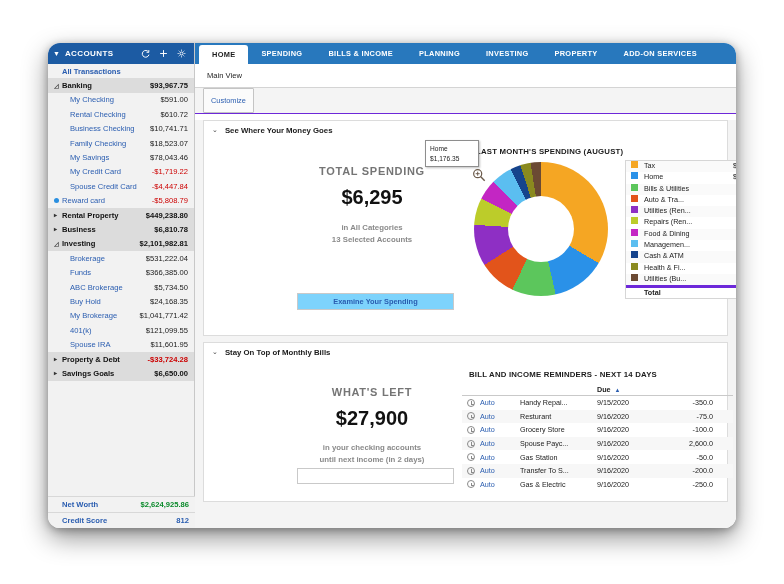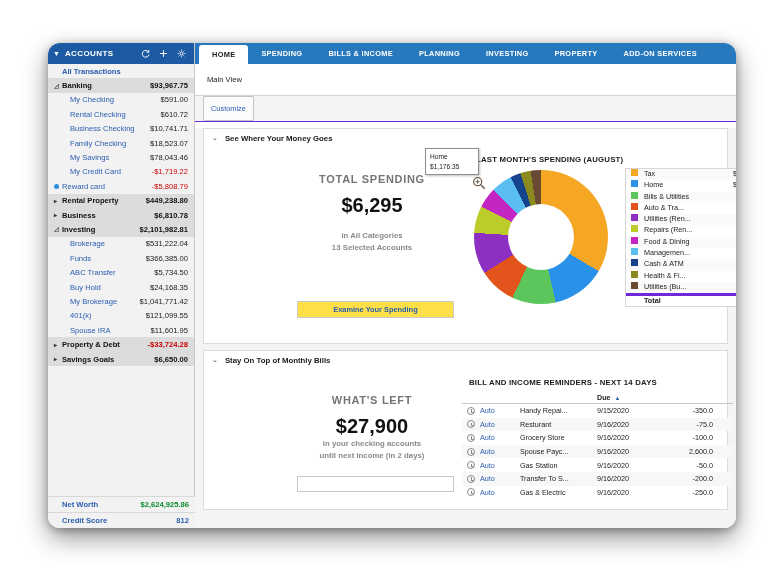--- a/index.html
+++ b/index.html
@@ -85,21 +85,21 @@
   .tab {
     font-size: 7.4px; font-weight: bold; color: #fff; letter-spacing: .3px;
     padding: 0 13px; height: 21px; display: flex; align-items: center;
   }
   .tab.active {
     background: #fff; color: #1b1b1b; border-radius: 3px 3px 0 0;
     height: 19px; margin-bottom: 0;
   }
 
   .subtab {
-    height: 32px; background: #ffffff; display: flex; align-items: center;
+    height: 24px; background: #ffffff; display: flex; align-items: center;
     padding-left: 12px; border-bottom: 1px solid #d4d4d4;
   }
   .subtab span { font-size: 7.6px; color: #222; }
 
   .toolstrip {
     height: 26px; background: #f4f4f4; display: flex; 
     padding-left: 8px; border-bottom: 1px solid #6d28d9;
   }
   .btn-customize {
     font-size: 7.4px; color: #2a5db0;
@@ -117,21 +117,21 @@
   
   .p1 { height: 216px; position: relative; }
   .total-block {
     position: absolute; left: 68px; top: 44px; width: 200px; text-align: center;
   }
   .ts-label { font-size: 11px; font-weight: bold; color: #757575; letter-spacing: .7px; }
   .ts-amount { font-size: 20px; font-weight: bold; color: #111; margin-top: 9px; }
   .ts-sub { font-size: 7.8px; font-weight: bold; color: #8a8a8a; margin-top: 13px; line-height: 12px; }
   .btn-examine {
     position: absolute; left: 93px; top: 172px; width: 157px; height: 17px;
-    border: 1px solid #c9c9c9; background: #fde047;
+    border: 1px solid #c9c9c9; background: #7dd3fc;
     display: flex; align-items: center; justify-content: center;
     font-size: 7.4px; font-weight: bold; color: #2a5db0;
   }
 
   .chart-title {
     position: absolute; left: 272px; top: 26px;
     font-size: 7.8px; font-weight: bold; color: #1b1b1b; letter-spacing: .2px;
   }
   .donut-wrap { position: absolute; left: 270px; top: 41px; width: 134px; height: 134px; }
   .donut { width: 134px; height: 134px; border-radius: 50%; }
@@ -160,21 +160,21 @@
   .lg-name { flex: 1; color: #1b1b1b; white-space: nowrap; overflow: hidden; }
   .lg-val { color: #1b1b1b; white-space: nowrap; }
   .lg-total { border-top: 3px solid #6d28d9; font-weight: bold; background: #fff !important; height: 13px; }
   .lg-total .lg-name { padding-left: 13px; }
 
   
   .p2 { height: 160px; position: relative; }
   .wl-block { position: absolute; left: 68px; top: 43px; width: 200px; text-align: center; }
   .wl-label { font-size: 11px; font-weight: bold; color: #757575; letter-spacing: .7px; }
   .wl-amount { font-size: 20px; font-weight: bold; color: #111; margin-top: 9px; }
-  .wl-sub { font-size: 7.8px; font-weight: bold; color: #8a8a8a; margin-top: 0; line-height: 12px; }
+  .wl-sub { font-size: 7.8px; font-weight: bold; color: #8a8a8a; margin-top: 12px; line-height: 12px; }
   .wl-box {
     position: absolute; left: 93px; top: 125px; width: 157px; height: 16px;
     border: 1px solid #c9c9c9; background: #fff;
   }
 
   .bir-title {
     position: absolute; left: 265px; top: 27px;
     font-size: 7.8px; font-weight: bold; color: #1b1b1b; letter-spacing: .2px;
   }
   .bir { position: absolute; left: 258px; top: 41px; right: -6px; }
@@ -258,20 +258,25 @@
               <span class="lbl">My Savings</span>
               <span class="amt">$78,043.46</span>
             </div>
             <div class="sb-row row-link neg">
               <span class="tri"></span>
               <span class="lbl">My Credit Card</span>
               <span class="amt">-$1,719.22</span>
             </div>
             <div class="sb-row row-link neg">
               <span class="tri"></span>
+              <span class="lbl">Spouse Credit Card</span>
+              <span class="amt">-$4,447.84</span>
+            </div>
+            <div class="sb-row row-link neg">
+              <span class="tri"></span>
               <span class="dot"></span>
               <span class="lbl" style="padding-left: 0px;">Reward card</span>
               <span class="amt">-$5,808.79</span>
             </div>
             <div class="sb-row row-group">
               <span class="tri">▸</span>
               <span class="lbl">Rental Property</span>
               <span class="amt">$449,238.80</span>
             </div>
             <div class="sb-row row-group">
@@ -289,21 +294,21 @@
               <span class="lbl">Brokerage</span>
               <span class="amt">$531,222.04</span>
             </div>
             <div class="sb-row row-link">
               <span class="tri"></span>
               <span class="lbl">Funds</span>
               <span class="amt">$366,385.00</span>
             </div>
             <div class="sb-row row-link">
               <span class="tri"></span>
-              <span class="lbl">ABC Transfer</span>
+              <span class="lbl">ABC Brokerage</span>
               <span class="amt">$5,734.50</span>
             </div>
             <div class="sb-row row-link">
               <span class="tri"></span>
               <span class="lbl">Buy Hold</span>
               <span class="amt">$24,168.35</span>
             </div>
             <div class="sb-row row-link">
               <span class="tri"></span>
               <span class="lbl">My Brokerage</span>

